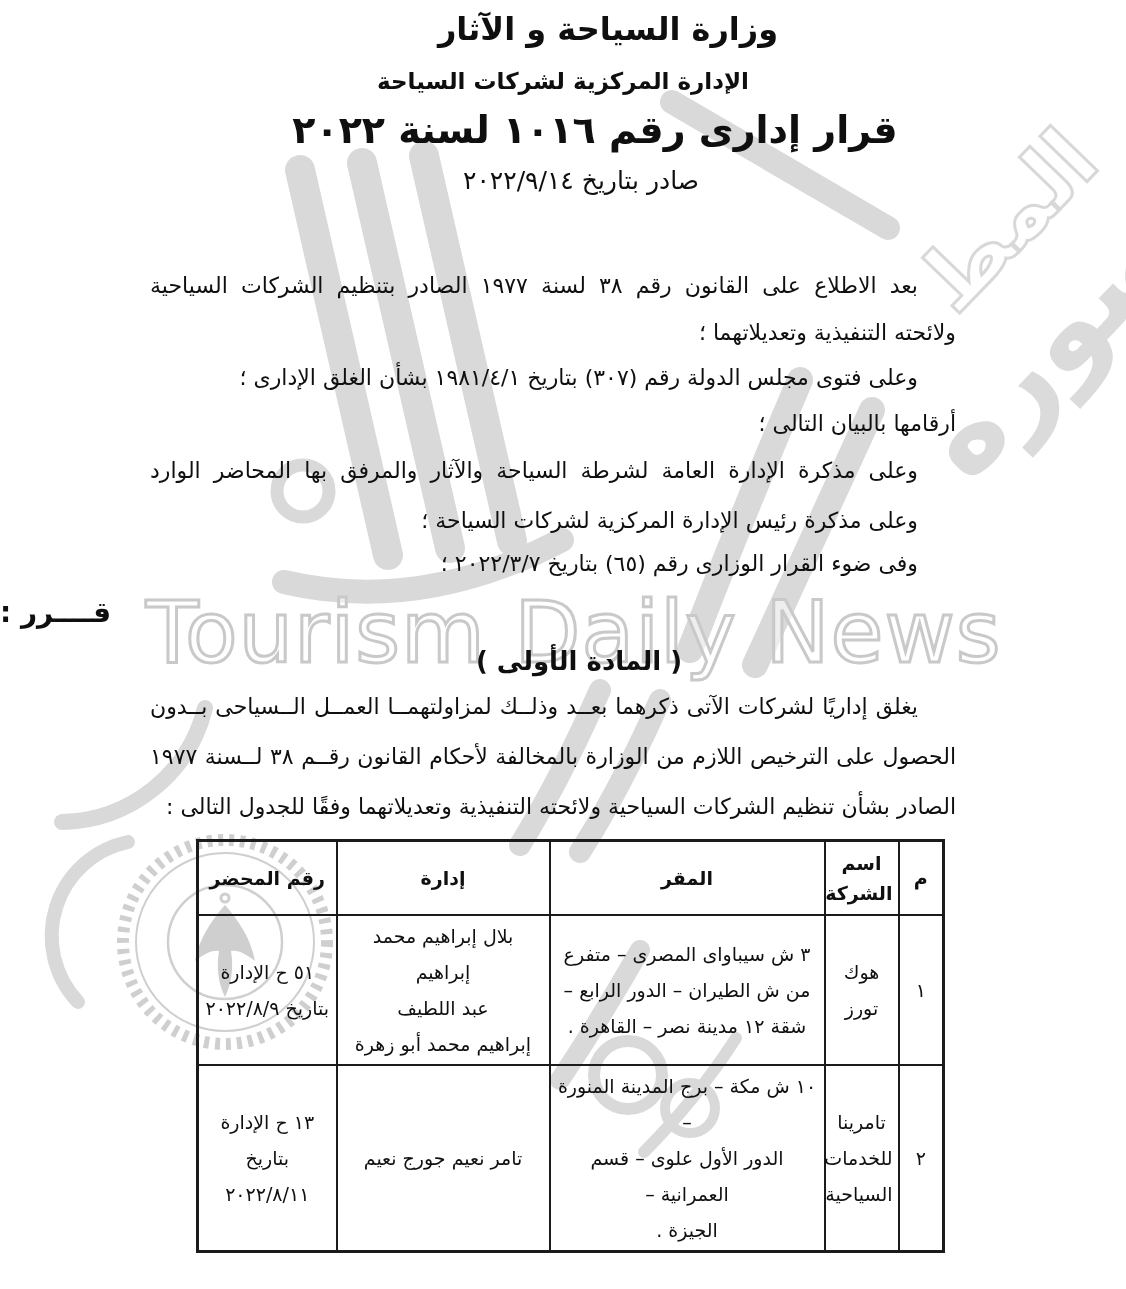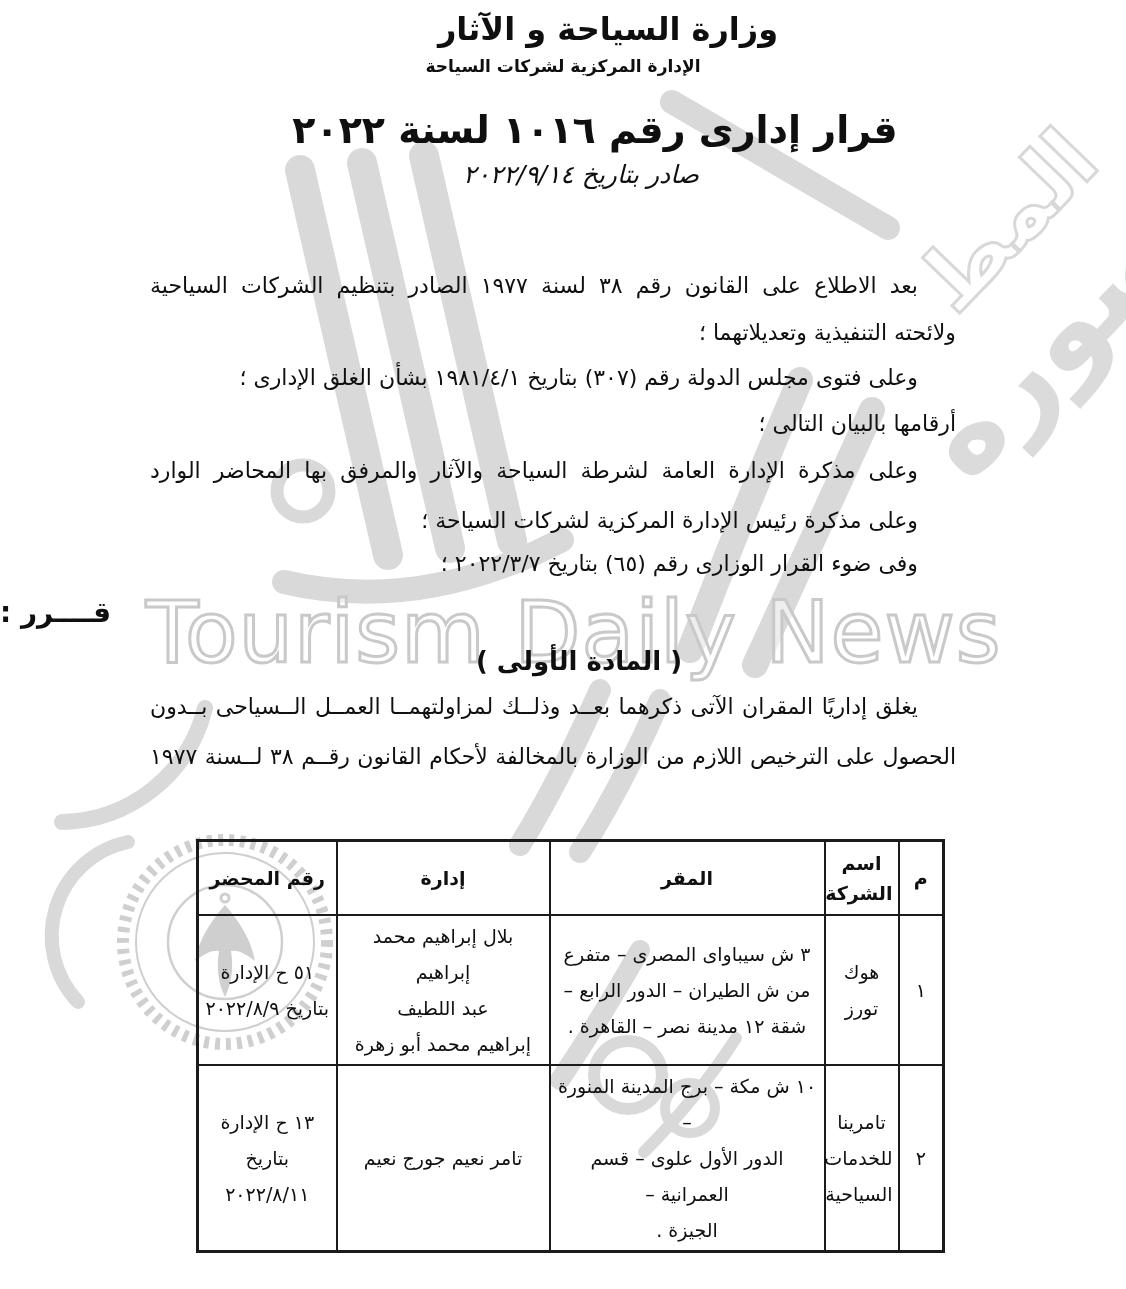--- a/index.html
+++ b/index.html
@@ -25,23 +25,23 @@
   .wm-latin{
     position:absolute;top:582px;left:146px;white-space:nowrap;
     font-size:86px;letter-spacing:1px;
     color:rgba(255,255,255,0.55);
     -webkit-text-stroke:3px #c9c9c9;
   }
   
   .content{position:absolute;inset:0;direction:rtl;}
   .hline{position:absolute;left:0;right:0;text-align:center;white-space:nowrap;}
   .hdr-ministry{top:10px;font-size:32px;font-weight:bold;padding-left:90px;}
-  .hdr-central{top:56px;font-size:17px;font-weight:bold;}
+  .hdr-central{top:68px;font-size:23px;font-weight:bold;}
   .hdr-decision{top:108px;font-size:38px;font-weight:bold;padding-left:64px;}
-  .hdr-issued{top:160px;font-size:25px;padding-left:36px;font-style:italic;}
+  .hdr-issued{top:166px;font-size:25px;padding-left:36px;}
   .hdr-authority{
     position:absolute;top:205px;right:143px;
     font-size:30px;font-weight:bold;white-space:nowrap;
   }
   .para{
     position:absolute;right:170px;left:150px;
     font-size:22px;line-height:47px;text-align:right;
   }
   .jline{text-align:justify;text-align-last:justify;}
   .jline.last{text-align-last:right;}
@@ -136,22 +136,23 @@
     </div>
 
     <div class="para single" style="top:497px">وعلى مذكرة رئيس الإدارة المركزية لشركات السياحة ؛</div>
 
     <div class="para single" style="top:540px">وفى ضوء القرار الوزارى رقم (٦٥) بتاريخ ٢٠٢٢/٣/٧ ؛</div>
 
     <div class="decided">قــــرر :</div>
     <div class="article-h">( المادة الأولى )</div>
 
     <div class="para article-body">
-      <div class="jline first">يغلق إداريًا المقران الآتى ذكرهما بعــد وذلــك لمزاولتهمــا العمــل الــسياحى بــدون</div>
+      <div class="jline first">يغلق إداريًا لشركات الآتى ذكرهما بعــد وذلــك لمزاولتهمــا العمــل الــسياحى بــدون</div>
       <div class="jline">الحصول على الترخيص اللازم من الوزارة بالمخالفة لأحكام القانون رقــم ٣٨ لــسنة ١٩٧٧</div>
+      <div class="jline last">الصادر بشأن تنظيم الشركات السياحية ولائحته التنفيذية وتعديلاتهما وفقًا للجدول التالى :</div>
     </div>
 
     <table class="closure-table">
       <colgroup>
         <col style="width:45px">
         <col style="width:74px">
         <col style="width:275px">
         <col style="width:213px">
         <col style="width:139px">
       </colgroup>

